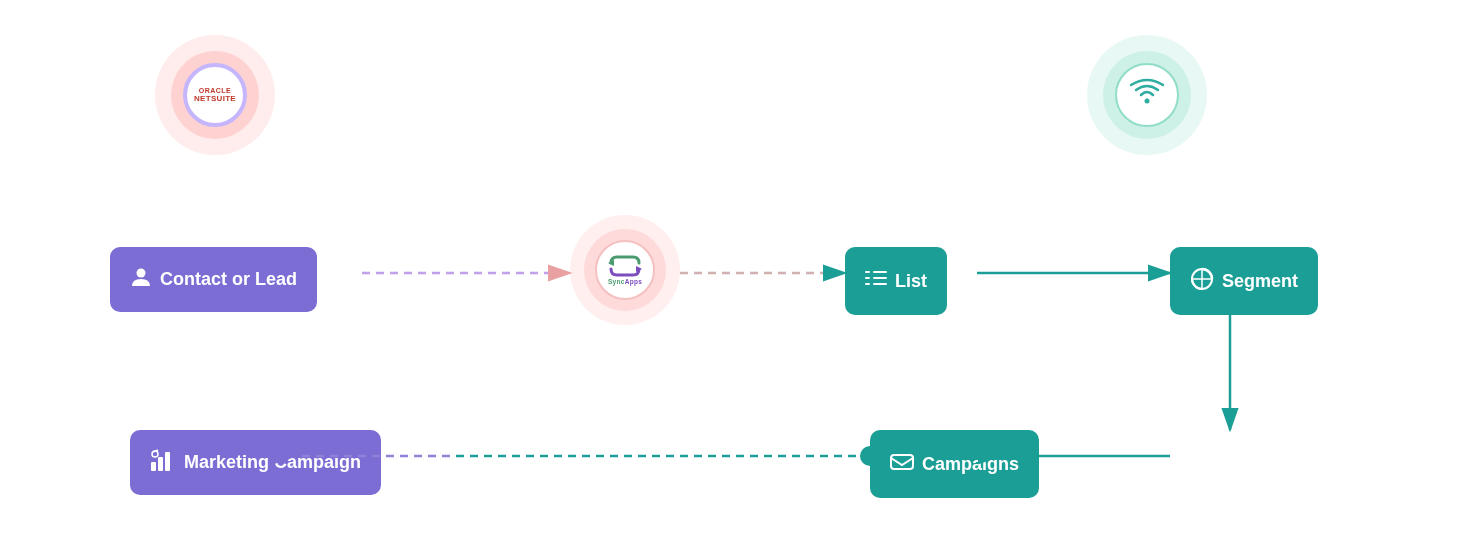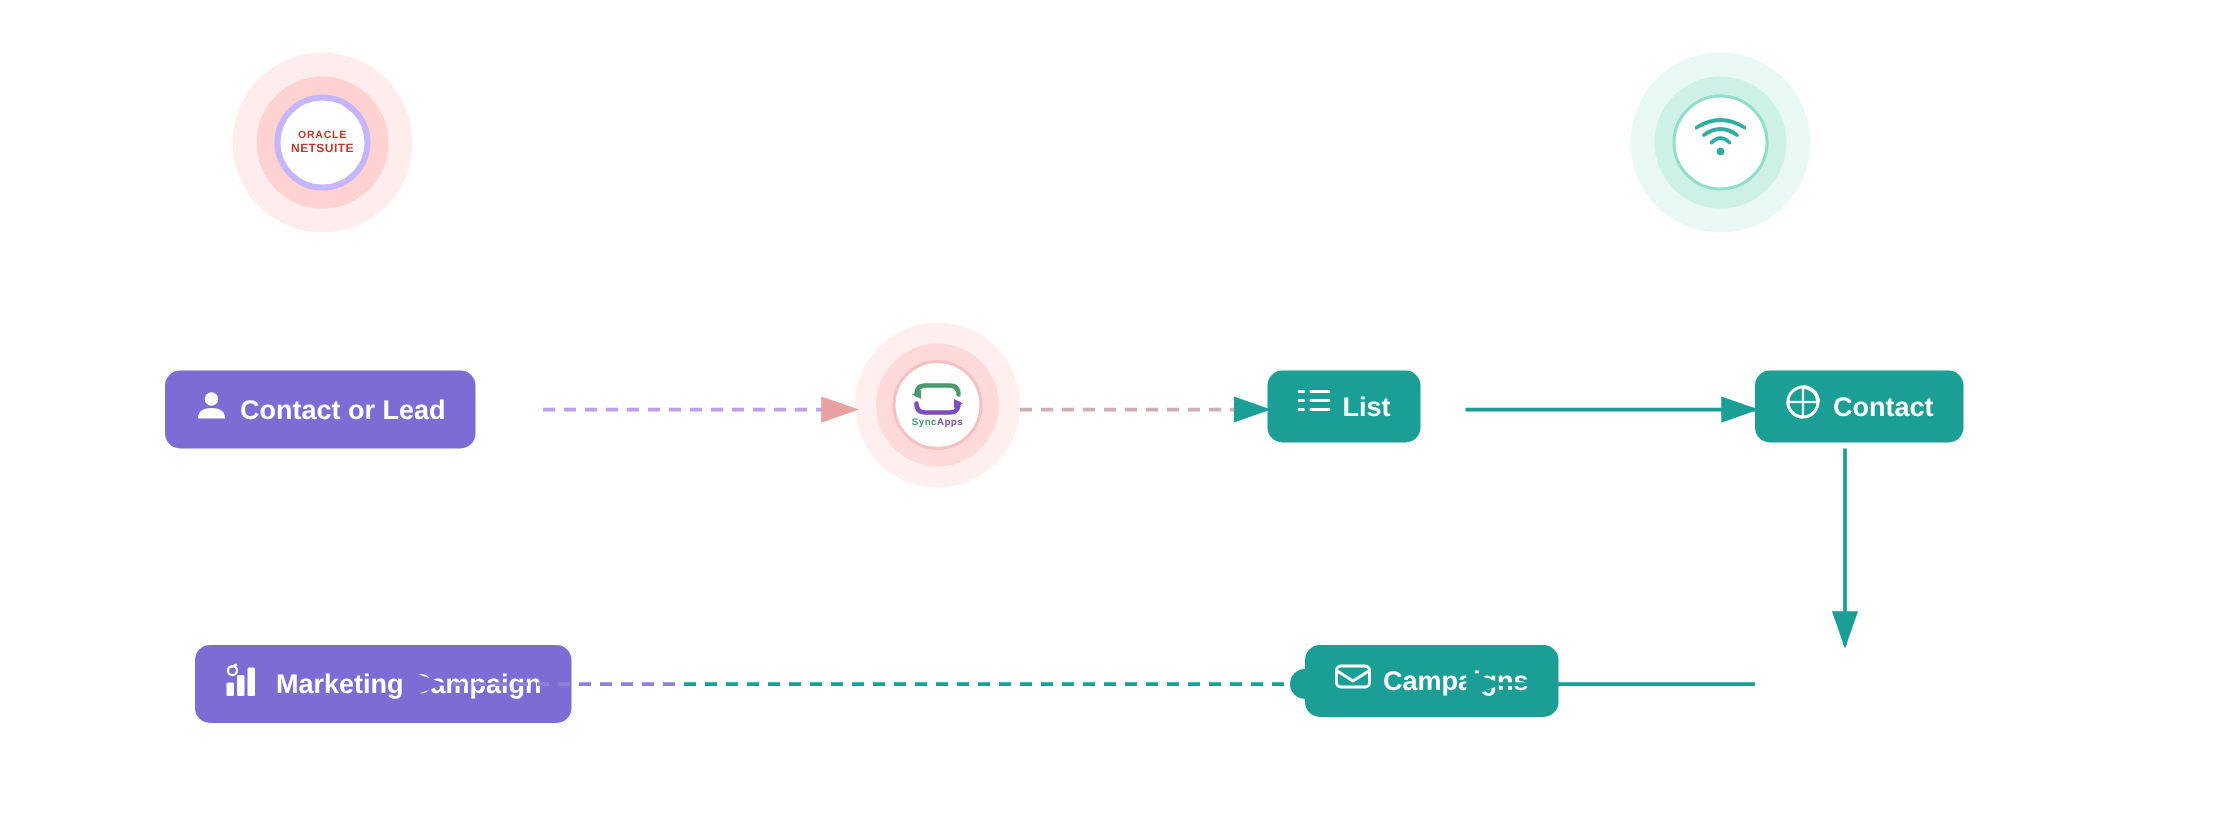--- a/index.html
+++ b/index.html
@@ -162,39 +162,39 @@
       position: absolute;
       background: #1a9e96;
       border-radius: 10px;
       color: #fff;
       display: flex;
       align-items: center;
       gap: 8px;
       padding: 0 20px;
       font-size: 18px;
       font-weight: 600;
-      height: 48px;
+      height: 68px;
     }
     .teal-pill .pill-icon {
       font-size: 20px;
     }
 
     
     .purple-pill {
       position: absolute;
       background: #7b6dd4;
       border-radius: 10px;
       color: #fff;
       display: flex;
       align-items: center;
       gap: 8px;
       padding: 0 20px;
       font-size: 18px;
       font-weight: 600;
-      height: 52px;
+      height: 65px;
     }
     .purple-pill .pill-icon {
       font-size: 20px;
     }
 
     
     .arrows-svg {
       position: absolute;
       top: 0;
       left: 0;
@@ -284,21 +284,21 @@
   <div class="teal-pill" style="left: 1170px; top: 247px;">
     <span class="pill-icon">
       <svg width="24" height="24" viewBox="0 0 24 24" fill="none">
         <circle cx="12" cy="12" r="10" stroke="white" stroke-width="2" fill="none"></circle>
         <path d="M12 2 A10 10 0 0 1 22 12" stroke="white" stroke-width="2.5" fill="none"></path>
         <path d="M2 12 A10 10 0 0 0 12 22" stroke="white" stroke-width="2" fill="none"></path>
         <line x1="12" y1="2" x2="12" y2="22" stroke="white" stroke-width="1.5"></line>
         <line x1="2" y1="12" x2="22" y2="12" stroke="white" stroke-width="1.5"></line>
       </svg>
     </span>
-    <span>Contact</span>
+    <span>Segment</span>
   </div>
 
 
   <div class="teal-pill" style="left: 870px; top: 430px;">
     <span class="pill-icon">
       <svg width="24" height="20" viewBox="0 0 24 20" fill="none">
         <rect x="1" y="3" width="22" height="14" rx="3" stroke="white" stroke-width="2" fill="none"></rect>
         <path d="M1 6 L12 13 L23 6" stroke="white" stroke-width="2" fill="none"></path>
       </svg>
     </span>

